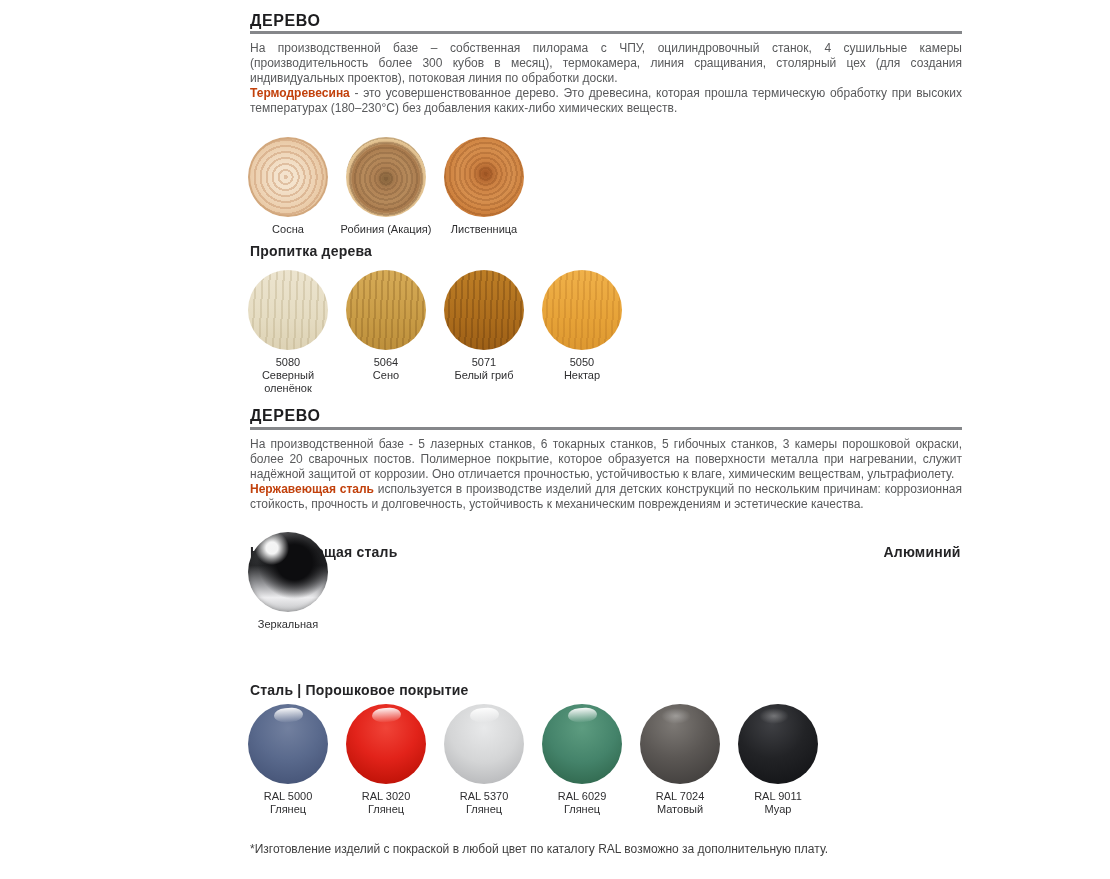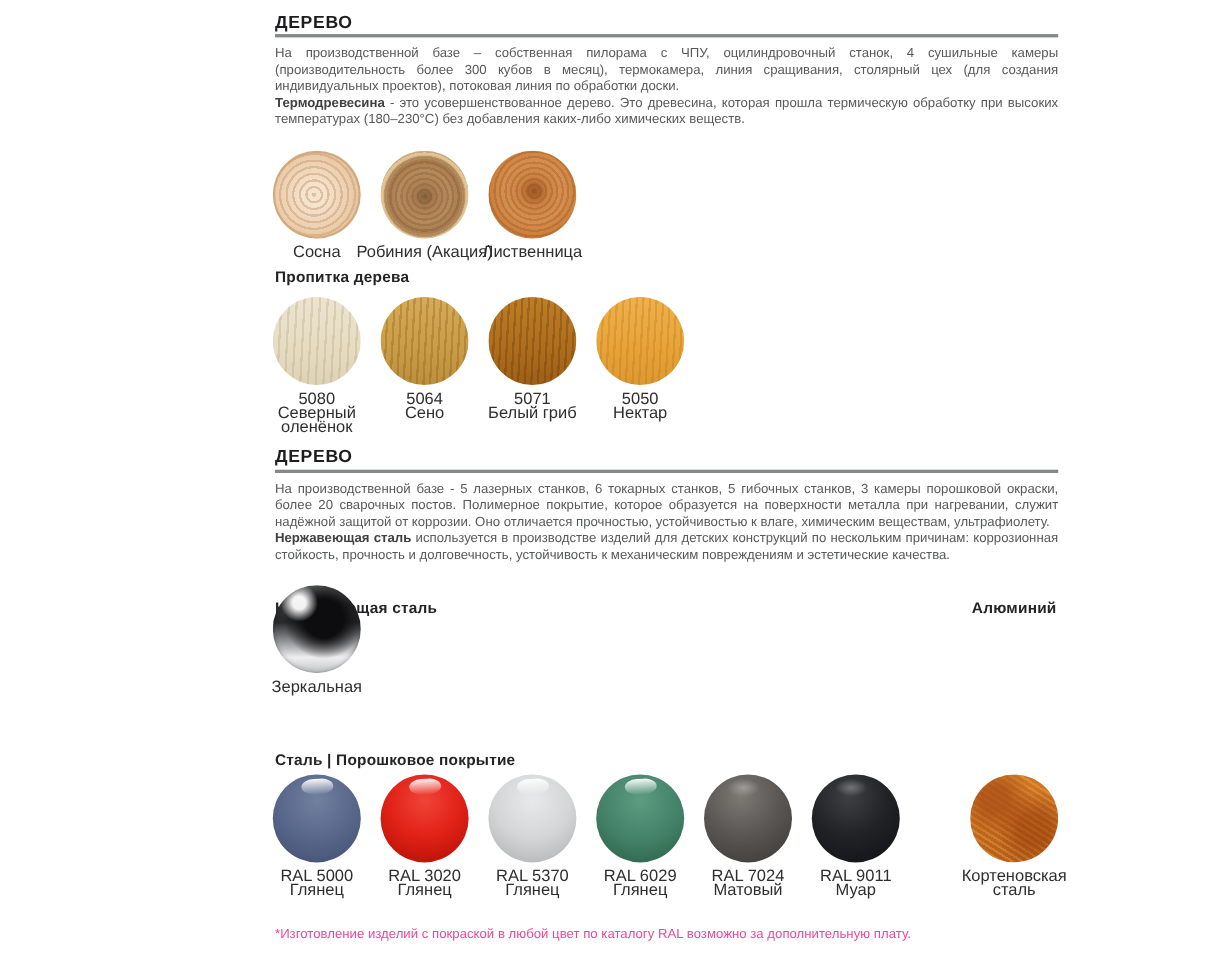--- a/index.html
+++ b/index.html
@@ -11,30 +11,30 @@
   .abs{position:absolute;}
 
   .section-title{
     font-size:16px;font-weight:700;color:#1d1d1f;letter-spacing:.6px;line-height:18px;
   }
   .rule{height:3px;background:#85878a;width:712px;}
   .bodytext{
     font-size:12px;line-height:15px;color:#58595b;text-align:justify;width:712px;
   }
   .bodytext p{margin:0;}
-  .bodytext b{color:#404040;font-weight:700;}
+  .bodytext b{color:#c2410c;font-weight:700;}
   .subheading{
     font-size:14px;font-weight:600;color:#242426;letter-spacing:.2px;
   }
 
   .row{position:absolute;left:-11px;display:flex;}
   .cell{width:98px;display:flex;flex-direction:column;align-items:center;flex:none;}
   .cell-right{position:absolute;left:623px;width:98px;display:flex;flex-direction:column;align-items:center;}
   .cap{
-    margin-top:6px;font-size:15px;line-height:13px;color:#2e2e30;text-align:center;
+    margin-top:6px;font-size:11px;line-height:13px;color:#2e2e30;text-align:center;
   }
   .nowrap{white-space:nowrap;}
 
   .sw{position:relative;width:80px;height:80px;border-radius:50%;flex:none;}
 
   
   .glossy::after{
     content:"";position:absolute;left:33%;top:5%;width:36%;height:17%;
     border-radius:50%/65%;transform:rotate(-3deg);
     background:linear-gradient(180deg,rgba(255,255,255,.95),rgba(255,255,255,.05));
@@ -108,21 +108,21 @@
   .sw-ral7024{background:radial-gradient(circle at 42% 25%, #7d7975 0%, #5b5754 45%, #454240 80%, #363431 100%);}
   .sw-ral9011{background:radial-gradient(circle at 42% 25%, #3f4044 0%, #222326 45%, #141518 85%, #0e0f11 100%);}
   .sw-corten{
     background:
       radial-gradient(circle at 28% 28%, rgba(167,77,20,.75) 0 14%, rgba(167,77,20,0) 42%),
       radial-gradient(circle at 72% 62%, rgba(148,58,10,.55) 0 18%, rgba(148,58,10,0) 46%),
       repeating-linear-gradient(32deg, rgba(255,176,70,.35) 0 2px, rgba(0,0,0,0) 2px 5px),
       linear-gradient(180deg,#cf7a28 0%,#c16a20 55%,#b25e1c 100%);
   }
 
-  .footnote{font-size:12px;color:#ec4899;}
+  .footnote{font-size:12px;color:#404040;}
 </style>
 </head>
 <body>
 
 <div class="content">
 
   <div class="abs section-title" style="top:12px;left:0;">ДЕРЕВО</div>
   <div class="abs rule" style="top:31px;left:0;"></div>
 
   <div class="abs bodytext" style="top:41px;left:0;">
@@ -217,20 +217,16 @@
       <div class="cap nowrap">RAL 7024</div>
       <div class="cap nowrap" style="margin-top:0;">Матовый</div>
     </div>
     <div class="cell">
       <div class="sw sw-ral9011 satin"></div>
       <div class="cap nowrap">RAL 9011</div>
       <div class="cap nowrap" style="margin-top:0;">Муар</div>
     </div>
   </div>
 
-  <div class="cell-right" style="top:704px;">
-    <div class="sw sw-corten"></div>
-    <div class="cap">Кортеновская сталь</div>
-  </div>
 
   <div class="abs footnote" style="top:842px;left:0;">*Изготовление изделий с покраской в любой цвет по каталогу RAL возможно за дополнительную плату.</div>
 
 </div>
 
 </body></html>

